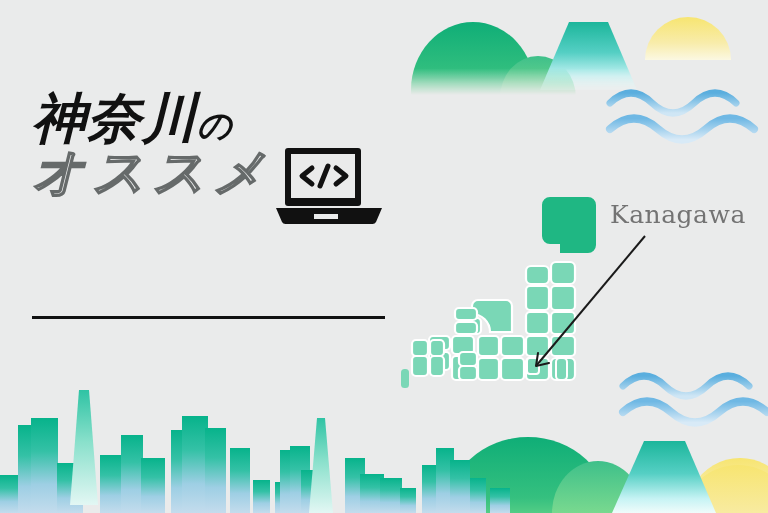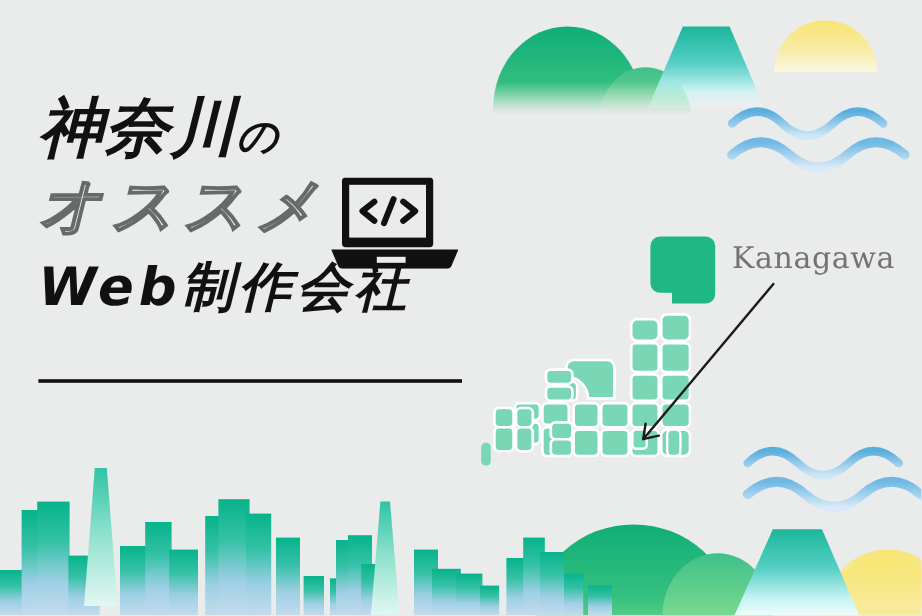--- a/index.html
+++ b/index.html
@@ -27,21 +27,21 @@
   .line{
     display:block;
     white-space:nowrap;
     font-family:"DejaVu Sans","Liberation Sans",sans-serif;
     font-weight:bold;
     color:#111111;
     font-style:italic;
   }
   #line1{
     font-size:54px;
-    line-height:58px;
+    line-height:82px;
     letter-spacing:1px;
     height:60px;
   }
   #line1 .small-no{
     font-size:34px;
     vertical-align:baseline;
     letter-spacing:0;
   }
   #line2{
     font-size:52px;
@@ -299,21 +299,20 @@
     </g>
     <g fill="url(#gBldgTall)">
       <path d="M 79 20 l 10 0 l 9 115 l -28 0 Z"></path>
       <path d="M 317 48 l 8 0 l 8 95 l -24 0 Z"></path>
     </g>
   </svg>
 
   <div id="headline">
     <span class="line" id="line1"><span>神奈川</span><span class="small-no">の</span></span>
     <span class="line" id="line2">オススメ</span>
-    <span class="line" id="line3">Web制作会社</span>
   </div>
   <div id="rule"></div>
 
   <svg id="laptop" viewBox="0 0 106 76" width="106" height="76" xmlns="http://www.w3.org/2000/svg">
 
     <rect x="9" y="0" width="76" height="58" rx="3" fill="#111111"></rect>
 
     <rect x="15" y="6" width="64" height="44" fill="#eaebeb"></rect>
 
     <g fill="none" stroke="#111111" stroke-width="5" stroke-linecap="round" stroke-linejoin="round">

